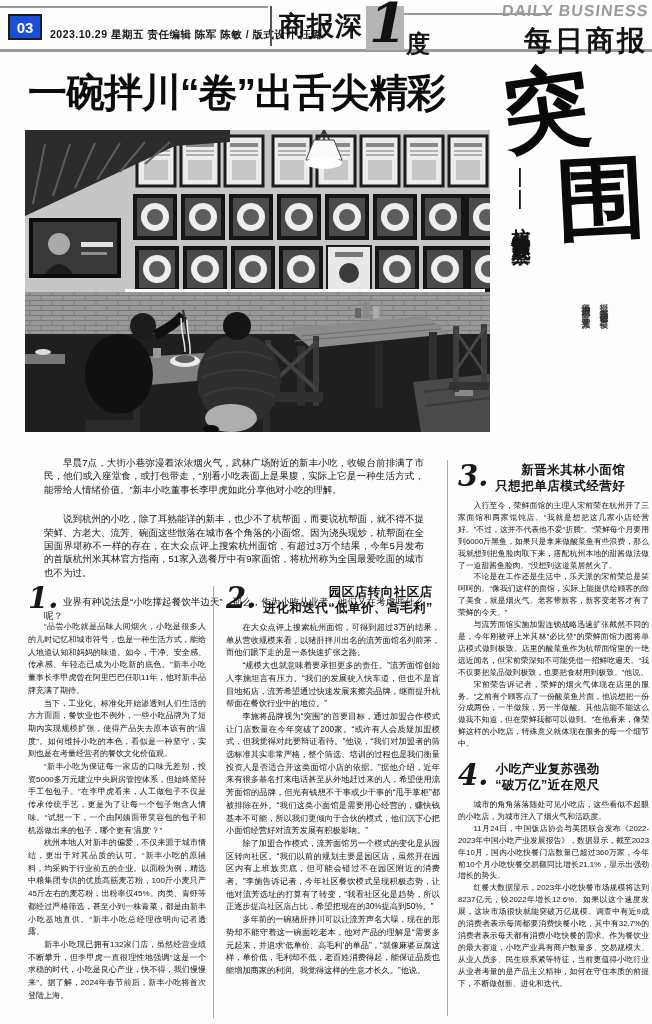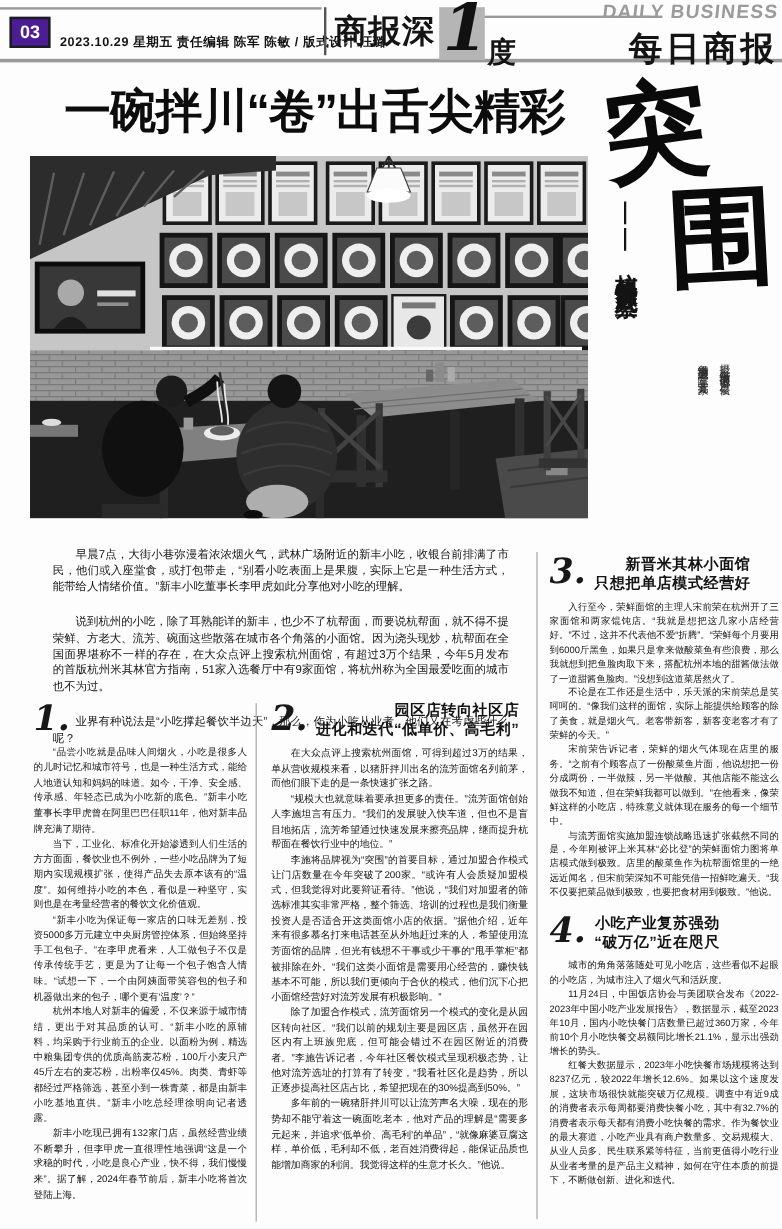--- a/index.html
+++ b/index.html
@@ -2,36 +2,36 @@
 <html><head>
 <meta charset="utf-8">
 <style>
   html,body{margin:0;padding:0;background:#e8e8e8;}
   #page{position:relative;width:652px;height:1024px;background:#fdfdfd;margin:0 auto;
         font-family:"Liberation Sans",sans-serif;color:#141414;overflow:hidden;}
   
   .rule-top{position:absolute;left:0;top:6px;width:268px;height:2px;background:#9a9a9a;}
   .rule-right{position:absolute;left:402px;top:13px;width:150px;height:2px;background:#9a9a9a;}
   .rule-main{position:absolute;left:0;top:49px;width:652px;height:3px;background:#9a9a9a;}
-  .page-badge{position:absolute;left:8px;top:14px;width:30px;height:22px;background:#4c1d95;
+  .page-badge{position:absolute;left:8px;top:14px;width:30px;height:22px;background:#1d4ed8;
       border:2px solid #1d1d1d;color:#fff;font-weight:bold;font-size:15px;
       display:flex;align-items:center;justify-content:center;}
   .date-line{position:absolute;left:50px;top:28px;font-size:10.5px;font-weight:bold;letter-spacing:.5px;white-space:nowrap;}
   .masthead{position:absolute;left:270px;top:6px;display:flex;align-items:flex-start;}
   .mast-bar{width:2px;height:40px;background:#555;margin-right:7px;}
   .mast-left{font-size:27px;font-weight:900;letter-spacing:1px;margin-top:2px;}
   .one-box{width:38px;height:44px;background:#b5b5b5;position:relative;margin-left:3px;}
   .one{position:absolute;left:3px;top:-10px;font-family:"DejaVu Serif",serif;font-style:italic;
        font-weight:700;font-size:54px;line-height:1;color:#111;}
   .mast-right{font-size:24px;font-weight:900;margin-top:22px;margin-left:2px;}
   .brand-en{position:absolute;right:4px;top:2px;color:#9b9b9b;font-weight:bold;font-size:16px;
       letter-spacing:1px;transform:skewX(-6deg);}
   .brand-cn{position:absolute;right:4px;top:22px;font-size:28px;font-weight:900;letter-spacing:3px;}
   
-  .headline{position:absolute;left:28px;top:66px;width:468px;margin:0;text-align:center;
+  .headline{position:absolute;left:28px;top:66px;width:468px;margin:0;
       font-size:39px;font-weight:900;letter-spacing:-1px;color:#0c0c0c;}
   
   .photo{position:absolute;left:25px;top:130px;width:465px;height:302px;background:#c6c6c6;
       filter:grayscale(1);overflow:hidden;}
   
   .calli{position:absolute;font-family:"DejaVu Serif",serif;font-weight:900;color:#0a0a0a;line-height:1;}
   .calli-1{left:502px;top:64px;font-size:88px;transform:rotate(-8deg);}
   .calli-2{left:556px;top:152px;font-size:90px;transform:rotate(-3deg);}
   .feature-sub{position:absolute;left:508px;top:168px;height:268px;writing-mode:vertical-rl;
       font-size:19px;font-weight:900;letter-spacing:3px;}
@@ -268,22 +268,22 @@
       <div class="sec-head">
         <span class="sec-num">3.</span>
         <h3 class="sec-title">
           <span>新晋米其林小面馆</span><br>
           <span>只想把单店模式经营好</span>
         </h3>
       </div>
       <div class="sec-body">
           <p>入行至今，荣鲜面馆的主理人宋前荣在杭州开了三家面馆和两家馄饨店。“我就是想把这几家小店经营好。”不过，这并不代表他不爱“折腾”。“荣鲜每个月要用到6000斤黑鱼，如果只是拿来做酸菜鱼有些浪费，那么我就想到把鱼脸肉取下来，搭配杭州本地的甜酱做法做了一道甜酱鱼脸肉。”没想到这道菜居然火了。</p>
           <p>不论是在工作还是生活中，乐天派的宋前荣总是笑呵呵的。“像我们这样的面馆，实际上能提供给顾客的除了美食，就是烟火气。老客带新客，新客变老客才有了荣鲜的今天。”</p>
+          <p>与流芳面馆实施加盟连锁战略迅速扩张截然不同的是，今年刚被评上米其林“必比登”的荣鲜面馆力图将单店模式做到极致。店里的酸菜鱼作为杭帮面馆里的一绝远近闻名，但宋前荣深知不可能凭借一招鲜吃遍天。“我不仅要把菜品做到极致，也要把食材用到极致。”他说。</p>
           <p>宋前荣告诉记者，荣鲜的烟火气体现在店里的服务。“之前有个顾客点了一份酸菜鱼片面，他说想把一份分成两份，一半做辣，另一半做酸。其他店能不能这么做我不知道，但在荣鲜我都可以做到。”在他看来，像荣鲜这样的小吃店，特殊意义就体现在服务的每一个细节中。</p>
-          <p>与流芳面馆实施加盟连锁战略迅速扩张截然不同的是，今年刚被评上米其林“必比登”的荣鲜面馆力图将单店模式做到极致。店里的酸菜鱼作为杭帮面馆里的一绝远近闻名，但宋前荣深知不可能凭借一招鲜吃遍天。“我不仅要把菜品做到极致，也要把食材用到极致。”他说。</p>
         </div>
     </div>
     <div class="sec">
       <div class="sec-head">
         <span class="sec-num">4.</span>
         <h3 class="sec-title">
           <span>小吃产业复苏强劲</span><br>
           <span>“破万亿”近在咫尺</span>
         </h3>
       </div>

